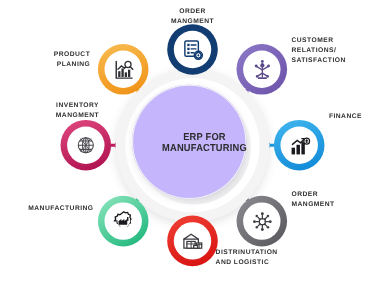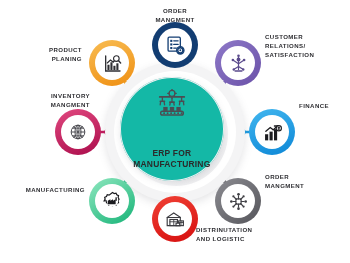--- a/index.html
+++ b/index.html
@@ -19,23 +19,23 @@
   .hub-ring{
     position:absolute;left:114px;top:71px;width:122px;height:122px;border-radius:50%;
     background:#ffffff;
   }
   .hub-shadow{
     position:absolute;left:124px;top:82px;width:104px;height:104px;border-radius:50%;
     background:radial-gradient(circle at 62% 62%, rgba(150,150,158,.38) 0%, rgba(190,190,198,.18) 48%, rgba(255,255,255,0) 72%);
   }
   .hub-core{
     position:absolute;left:120px;top:77px;width:104px;height:104px;border-radius:50%;
-    background:#14b8a6;
+    background:#c4b5fd;
     box-shadow:inset 0 0 0 1px #f0f0f2, 0 2px 6px rgba(120,120,130,.16);
-    display:flex;flex-direction:column;align-items:center;justify-content:center;gap:28px;
+    display:flex;flex-direction:row;align-items:center;justify-content:center;gap:28px;
   }
   .hub-icon{width:42px;height:28px;margin-bottom:3px;}
   .hub-title{
     text-align:center;color:#2b2b2b;font-weight:bold;line-height:1.12;
     font-size:9.2px;letter-spacing:.2px;
     font-family:"Liberation Sans Narrow","Liberation Sans",sans-serif;
     transform:scaleX(.92);
   }
   .hub-title span{display:block;white-space:nowrap;}
 

